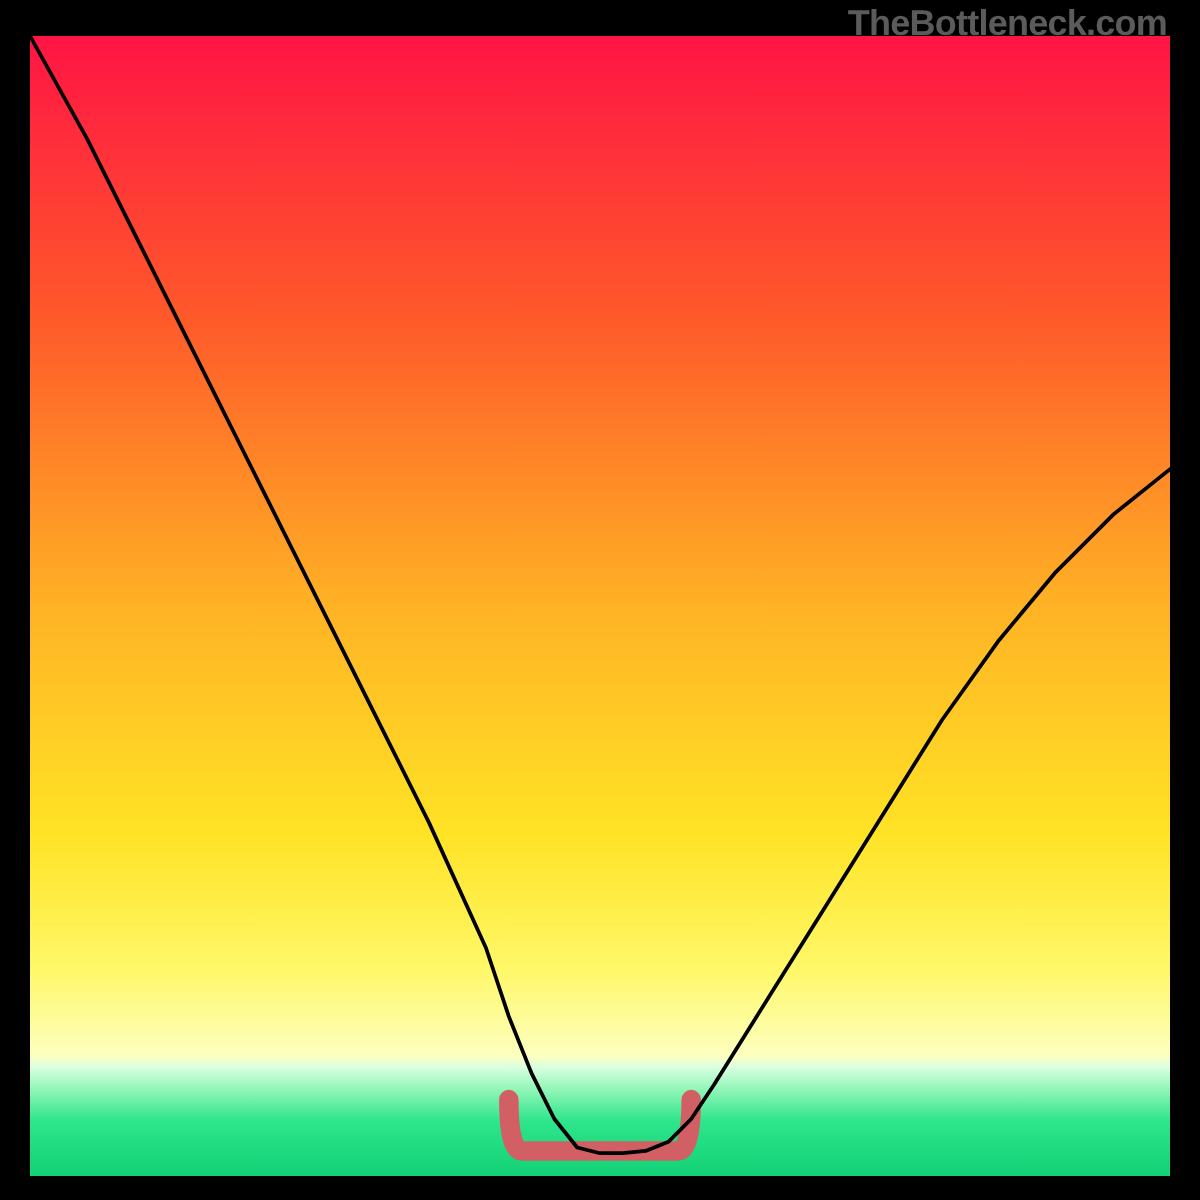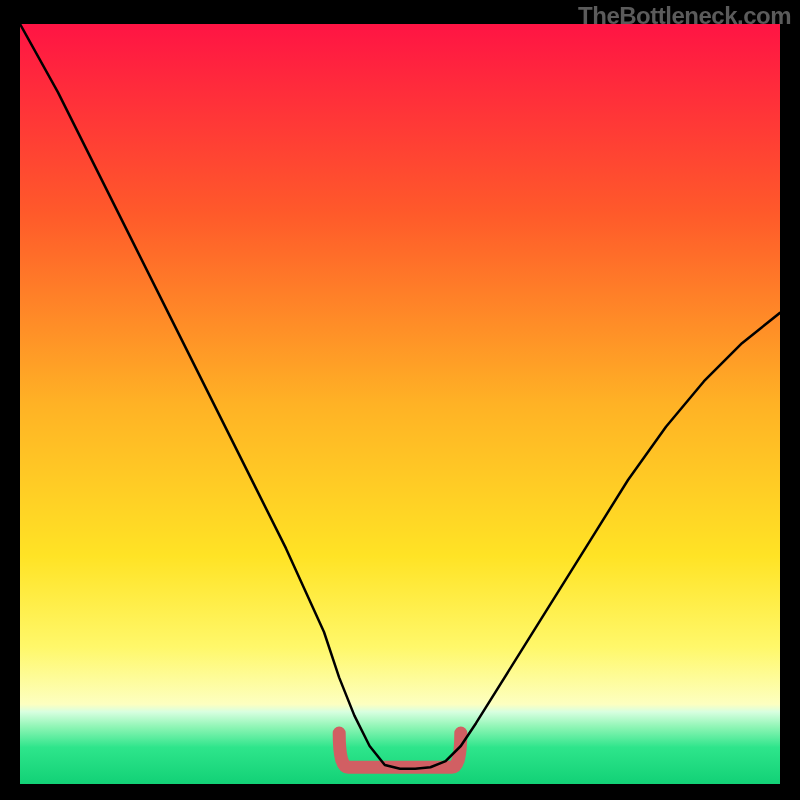--- a/index.html
+++ b/index.html
@@ -12,21 +12,21 @@
   }
   .frame {
     position: relative;
     width: 800px;
     height: 800px;
     background: #000;
   }
   .watermark {
     position: absolute;
     top: 2px;
-    right: 9px;
+    right: 22px;
     font-family: Arial, Helvetica, sans-serif;
     font-size: 24px;
     font-weight: 600;
     color: #5b5b5b;
     letter-spacing: -0.5px;
     z-index: 30;
   }
   svg.plot {
     position: absolute;
     left: 20px;

